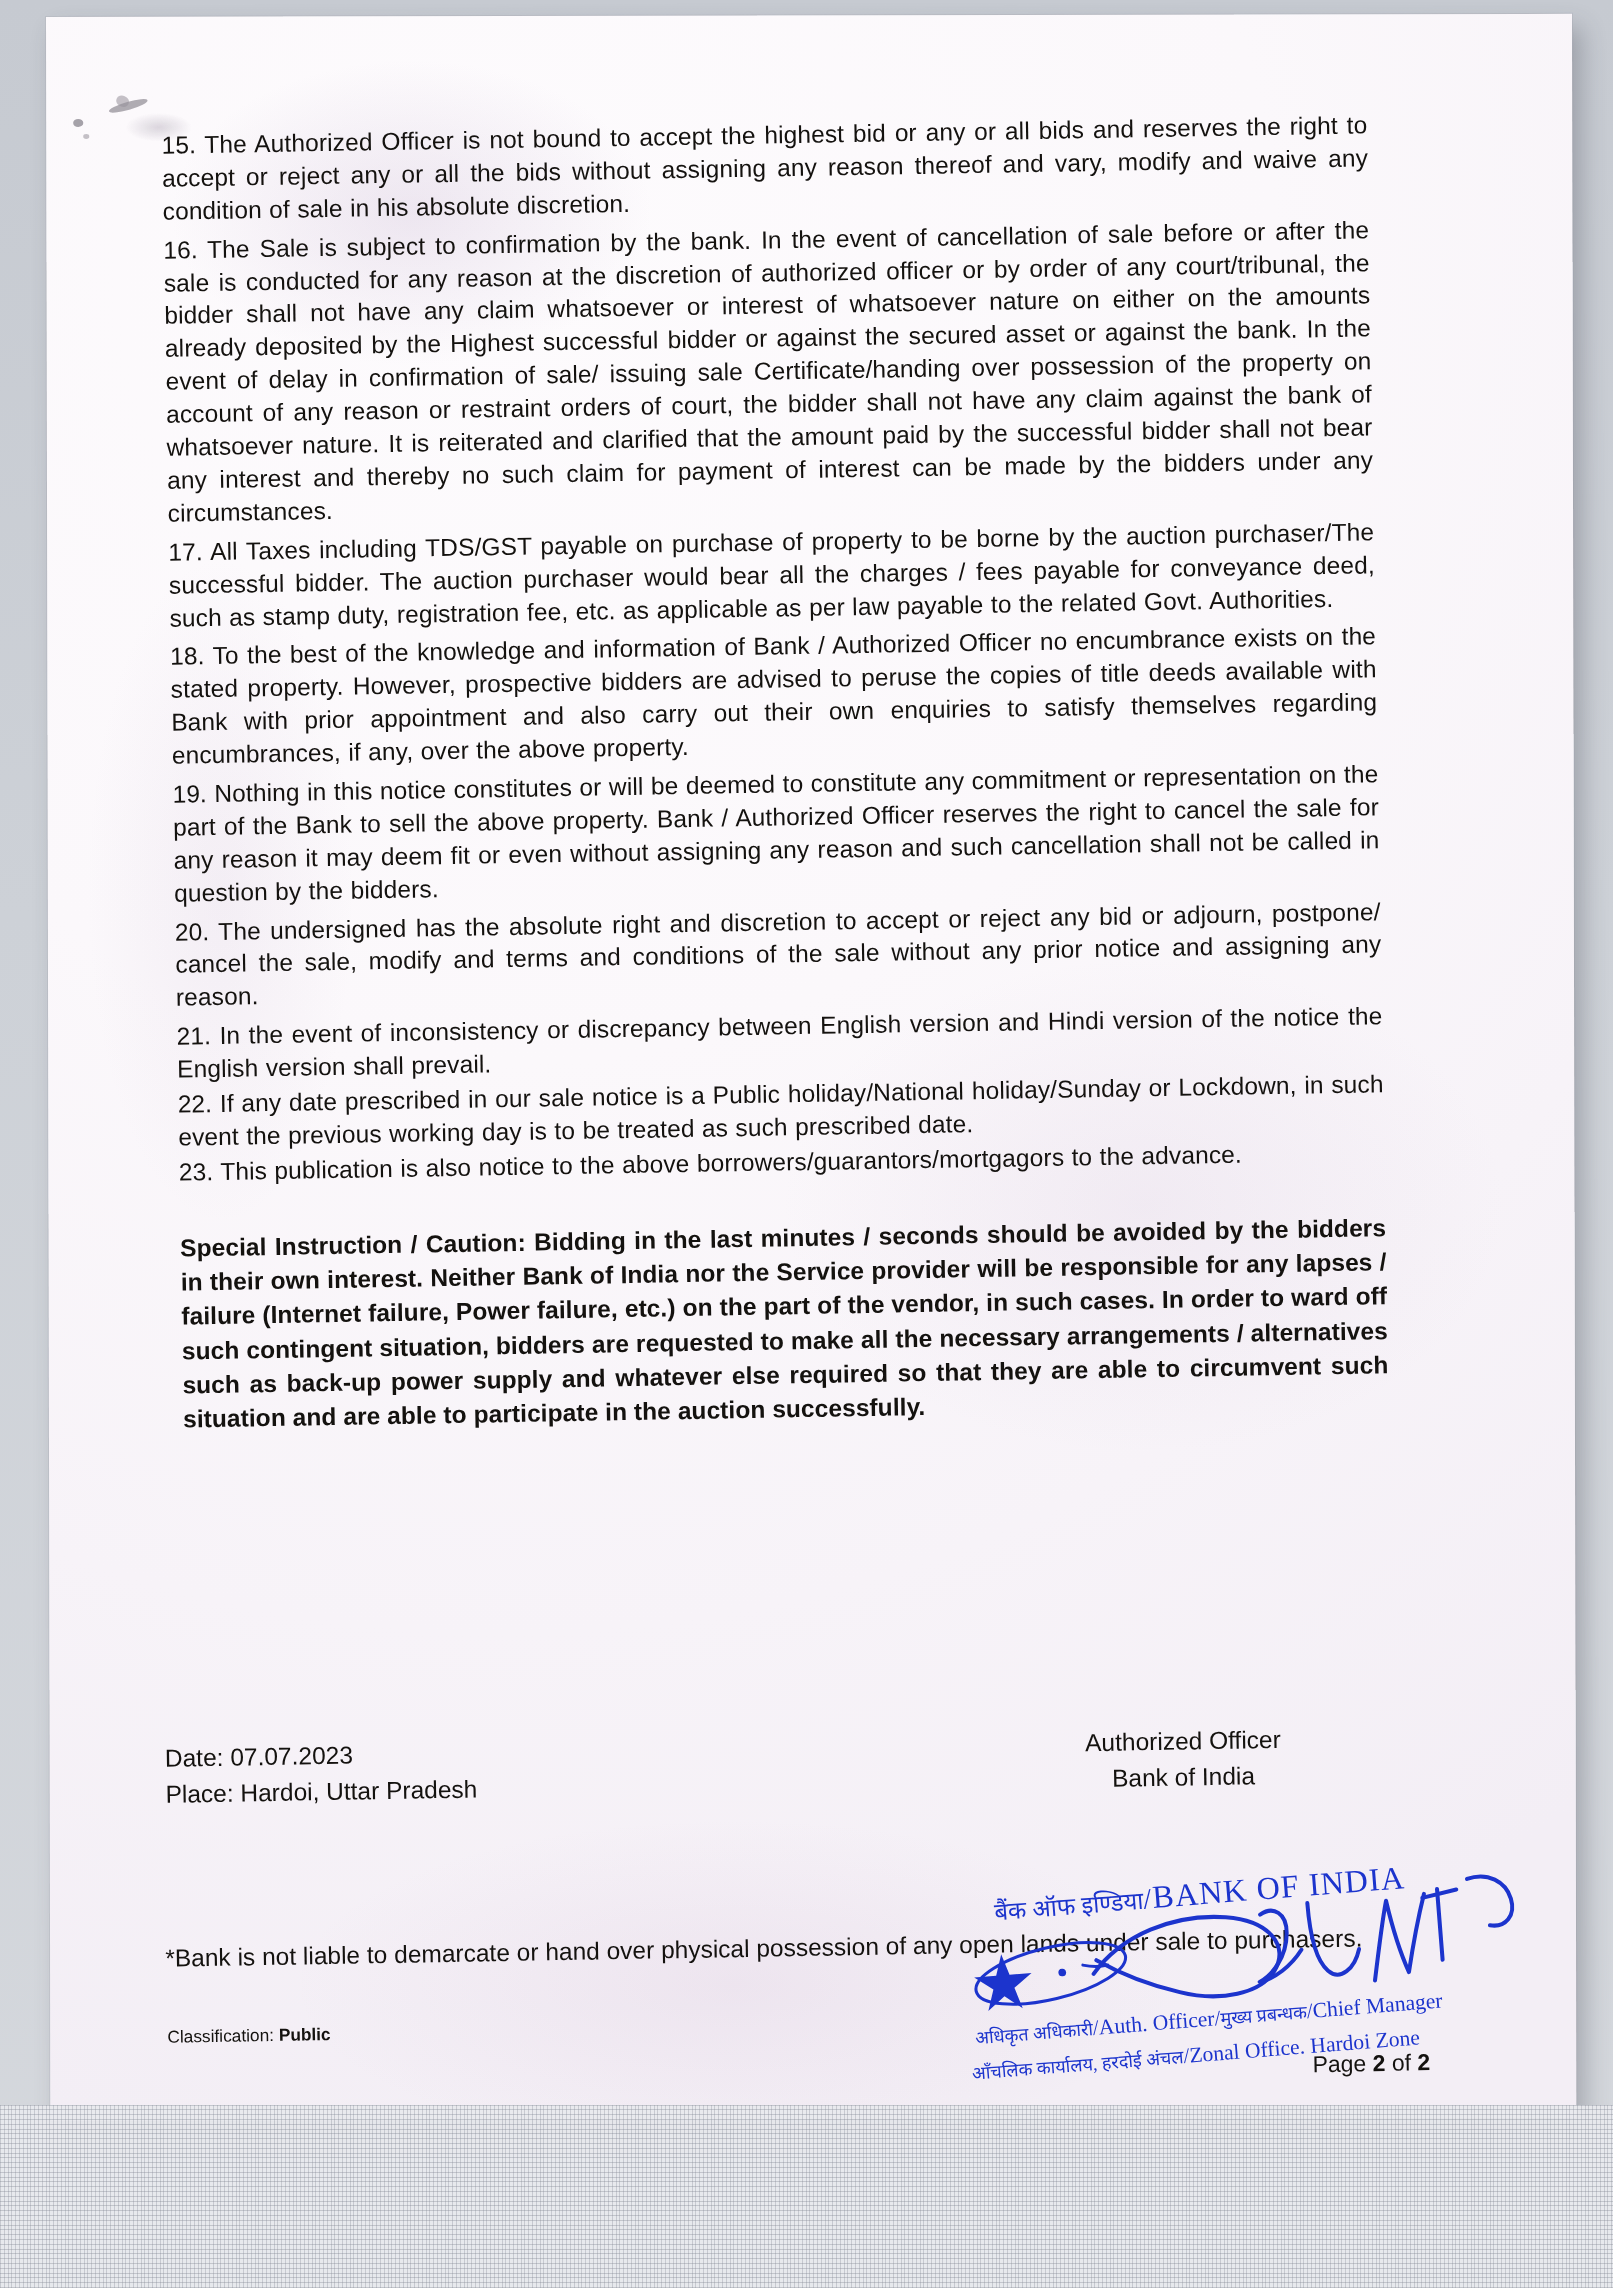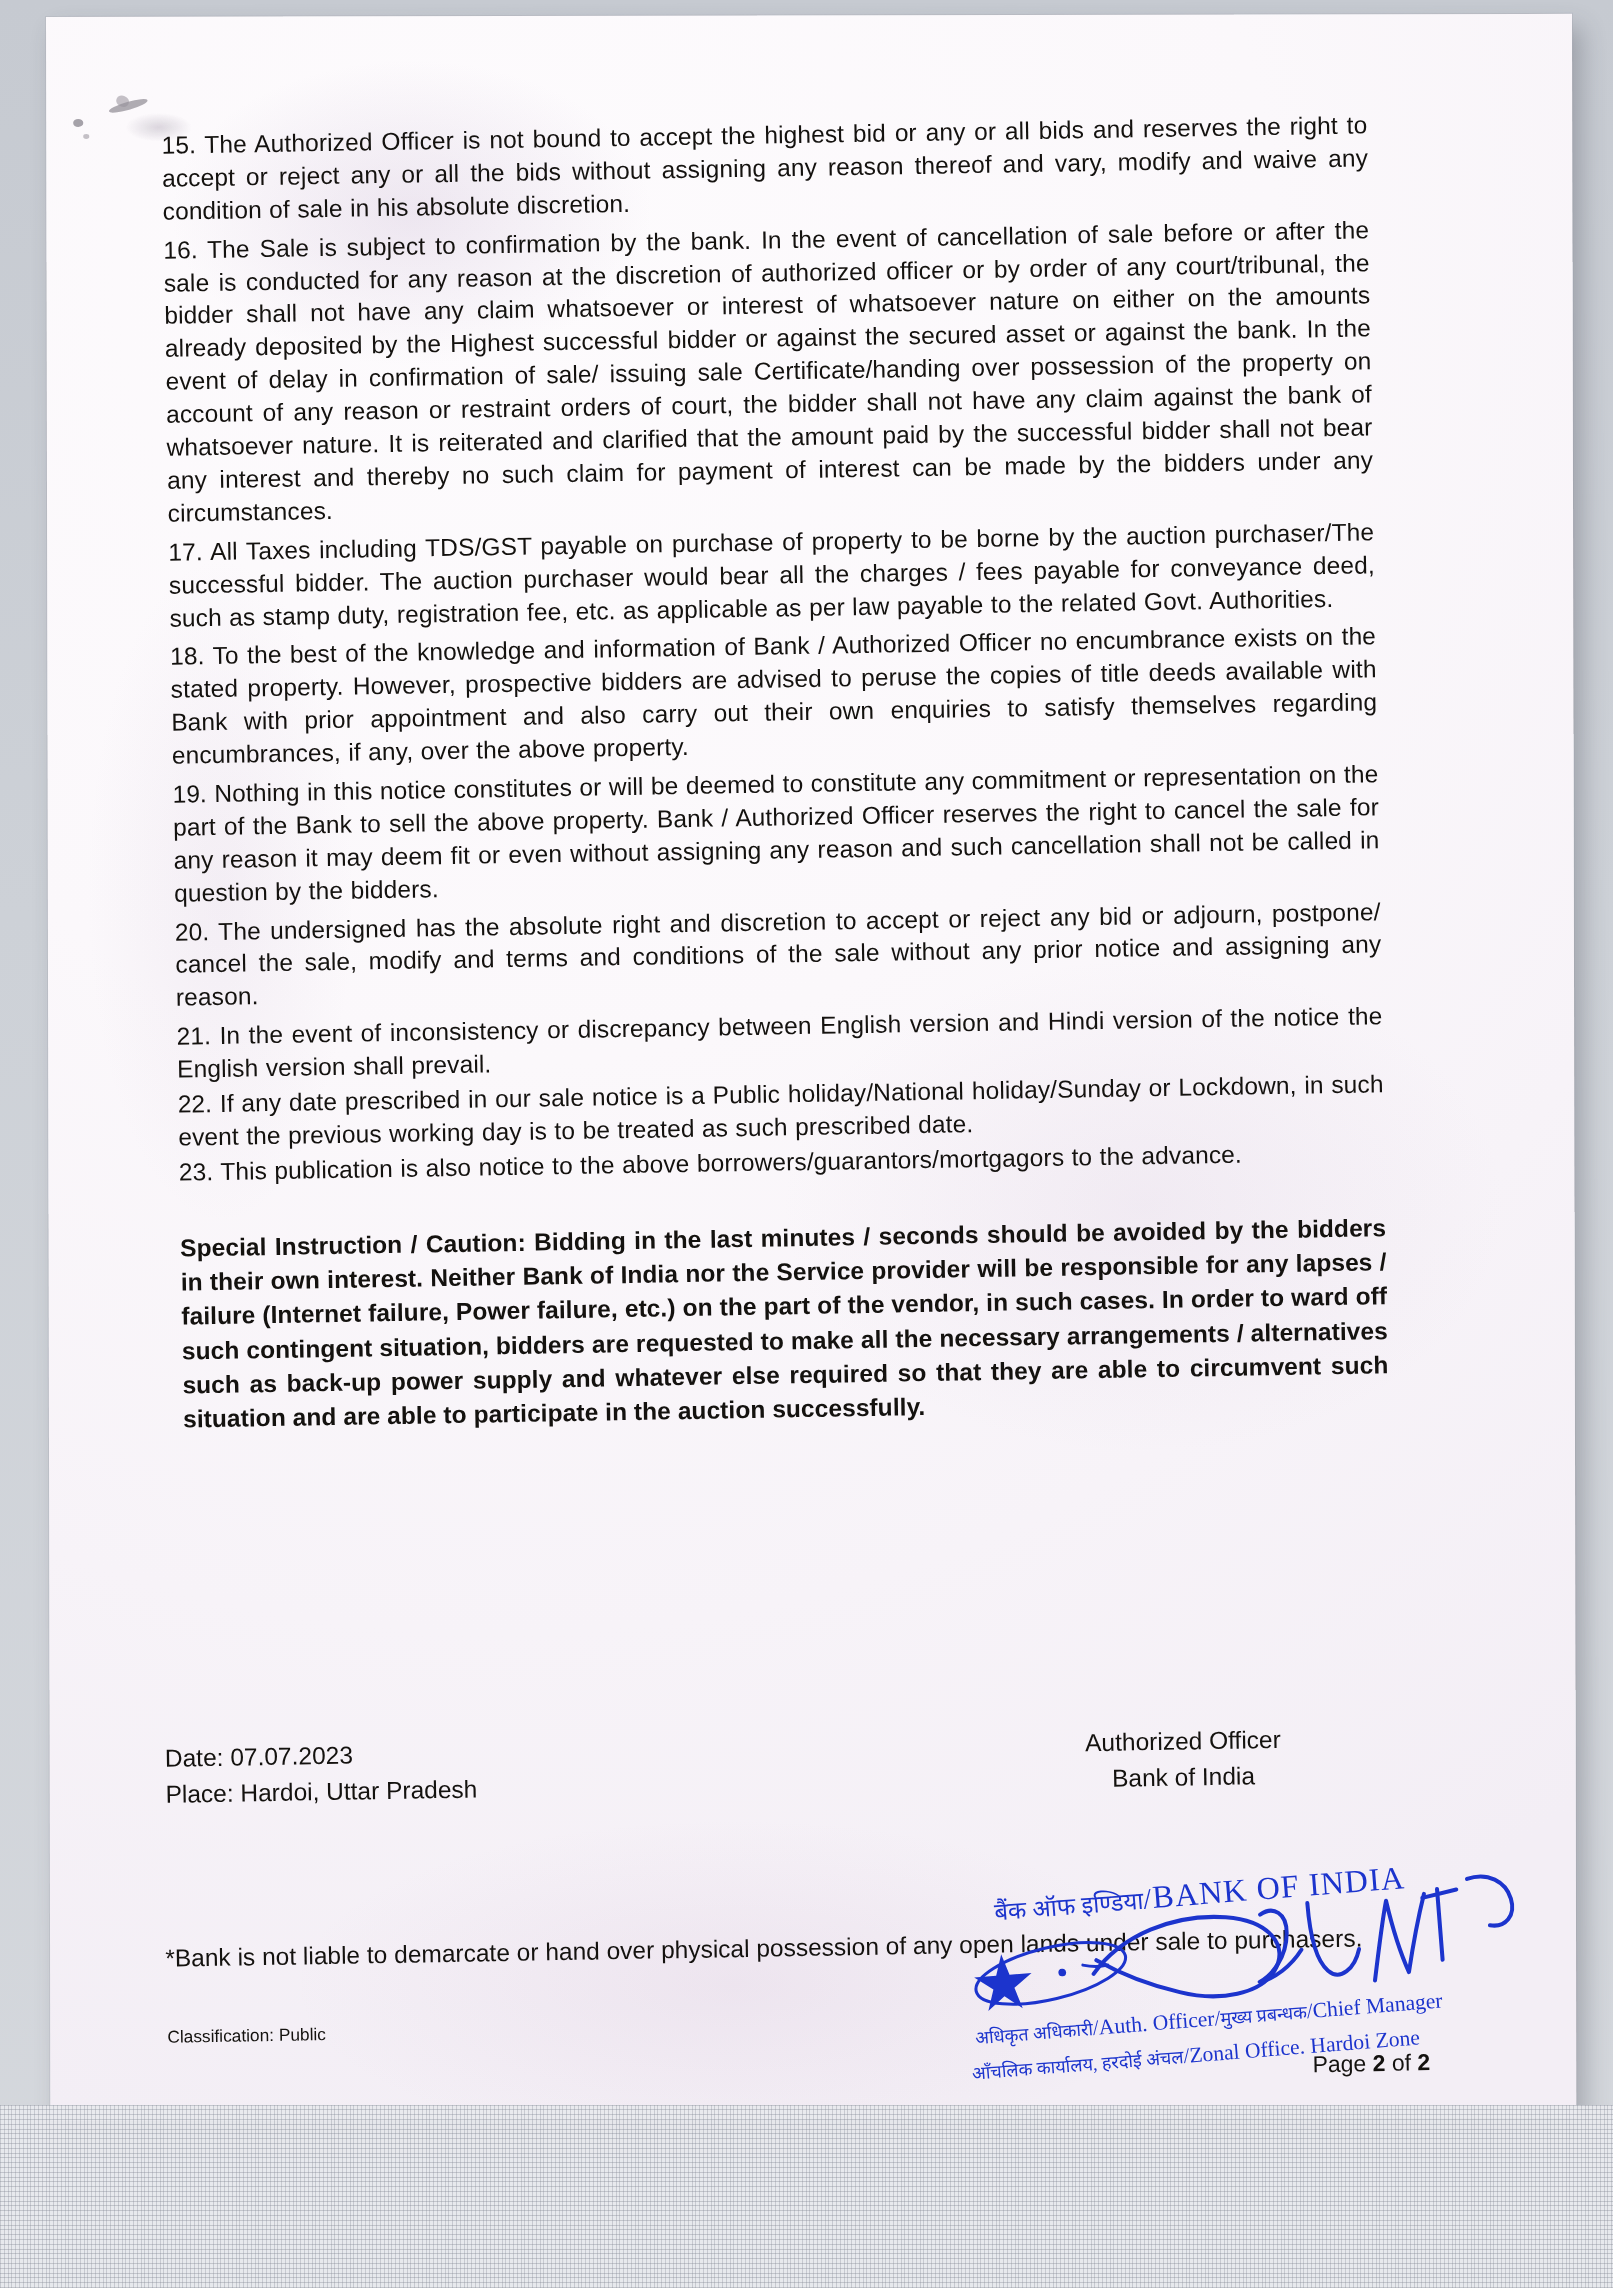--- a/index.html
+++ b/index.html
@@ -156,21 +156,21 @@
   #classification {
     position: absolute;
     left: 117px;
     top: 2010px;
     font-size: 17.3px;
     transform: rotate(-0.85deg);
     transform-origin: top left;
     color: #14120f;
     white-space: nowrap;
   }
-  #classification .cls-value { font-weight: normal; }
+  #classification .cls-value { font-weight: bold; }
 
   #page-number {
     position: absolute;
     right: 146px;
     top: 2035px;
     font-size: 23px;
     transform: rotate(-0.9deg);
     transform-origin: top right;
     color: #14120f;
     white-space: nowrap;

